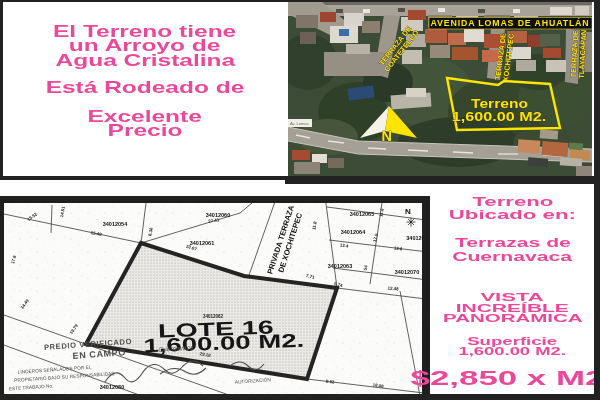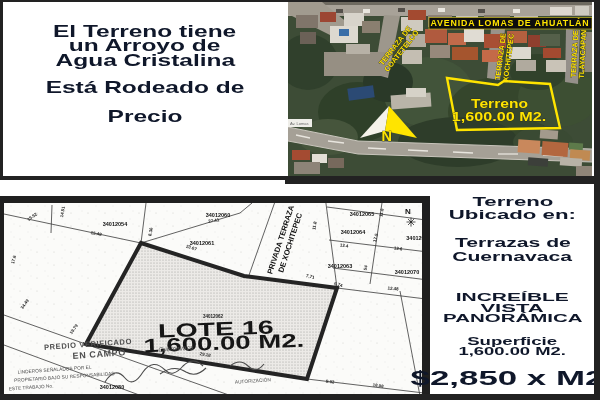--- a/index.html
+++ b/index.html
@@ -1,34 +1,35 @@
 <!DOCTYPE html>
 <html><head>
 <meta charset="utf-8">
 <style>
 html,body{margin:0;padding:0}
 body{width:600px;height:400px;position:relative;overflow:hidden;background:#fff;
      font-family:"Liberation Sans",sans-serif}
 .abs{position:absolute}
-.b{font-weight:bold;color:#0f172a}
+.b{font-weight:bold;color:#ec4899}
 .ctr{text-align:center}
 .sx{display:inline-block;white-space:nowrap}
 </style>
 </head>
 <body>
 
 <div class="abs" style="left:3px;top:2px;width:285px;height:174px;background:#fff"></div>
 
 <div class="abs b ctr" style="left:10px;top:25px;width:270px;font-size:17px;line-height:14.3px">
   <div><span class="sx" style="transform:scaleX(1.44)">El Terreno tiene</span></div>
   <div><span class="sx" style="transform:scaleX(1.44)">un Arroyo de</span></div>
   <div><span class="sx" style="transform:scaleX(1.44)">Agua Cristalina</span></div>
   <div style="height:13px">&nbsp;</div>
   <div><span class="sx" style="transform:scaleX(1.44)">Está Rodeado de</span></div>
   <div style="height:15px">&nbsp;</div>
+  <div><span class="sx" style="transform:scaleX(1.44)">Excelente</span></div>
   <div><span class="sx" style="transform:scaleX(1.44)">Precio</span></div>
 </div>
 
 <svg class="abs" style="left:288px;top:2px" width="304" height="174" viewBox="0 0 304 174">
 
   <rect x="0" y="0" width="304" height="174" fill="#3d4c36"></rect>
   <g opacity="1">
     <ellipse cx="20" cy="60" rx="30" ry="28" fill="#30402c"></ellipse>
     <ellipse cx="70" cy="110" rx="40" ry="30" fill="#2f4029"></ellipse>
     <ellipse cx="140" cy="90" rx="45" ry="35" fill="#42543a"></ellipse>
@@ -291,22 +292,22 @@
   <div><span class="sx" style="transform:scaleX(1.85)">Terreno</span></div>
   <div><span class="sx" style="transform:scaleX(1.85)">Ubicado en:</span></div>
 </div>
 
 <div class="abs b ctr" style="left:430px;top:237px;width:165px;font-size:12px;line-height:13.7px">
   <div><span class="sx" style="transform:scaleX(1.76)">Terrazas de</span></div>
   <div><span class="sx" style="transform:scaleX(1.76)">Cuernavaca</span></div>
 </div>
 
 <div class="abs b ctr" style="left:430px;top:292px;width:165px;font-size:10.5px;line-height:10.6px">
+  <div><span class="sx" style="transform:scaleX(2.1)">VISTA</span></div>
   <div><span class="sx" style="transform:scaleX(2.0)">INCREÍBLE</span></div>
-  <div><span class="sx" style="transform:scaleX(2.1)">VISTA</span></div>
   <div><span class="sx" style="transform:scaleX(1.95)">PANORÁMICA</span></div>
 </div>
 
 <div class="abs b ctr" style="left:430px;top:336.5px;width:165px;font-size:10px;line-height:10.8px">
   <div><span class="sx" style="transform:scaleX(1.86)">Superficie</span></div>
   <div><span class="sx" style="transform:scaleX(1.84)">1,600.00 M2.</span></div>
 </div>
 
 <div class="abs b ctr" style="left:430px;top:368px;width:165px;font-size:21px;line-height:20px">
   <div><span class="sx" style="transform:scaleX(1.66)">$2,850 x M2.</span></div>

